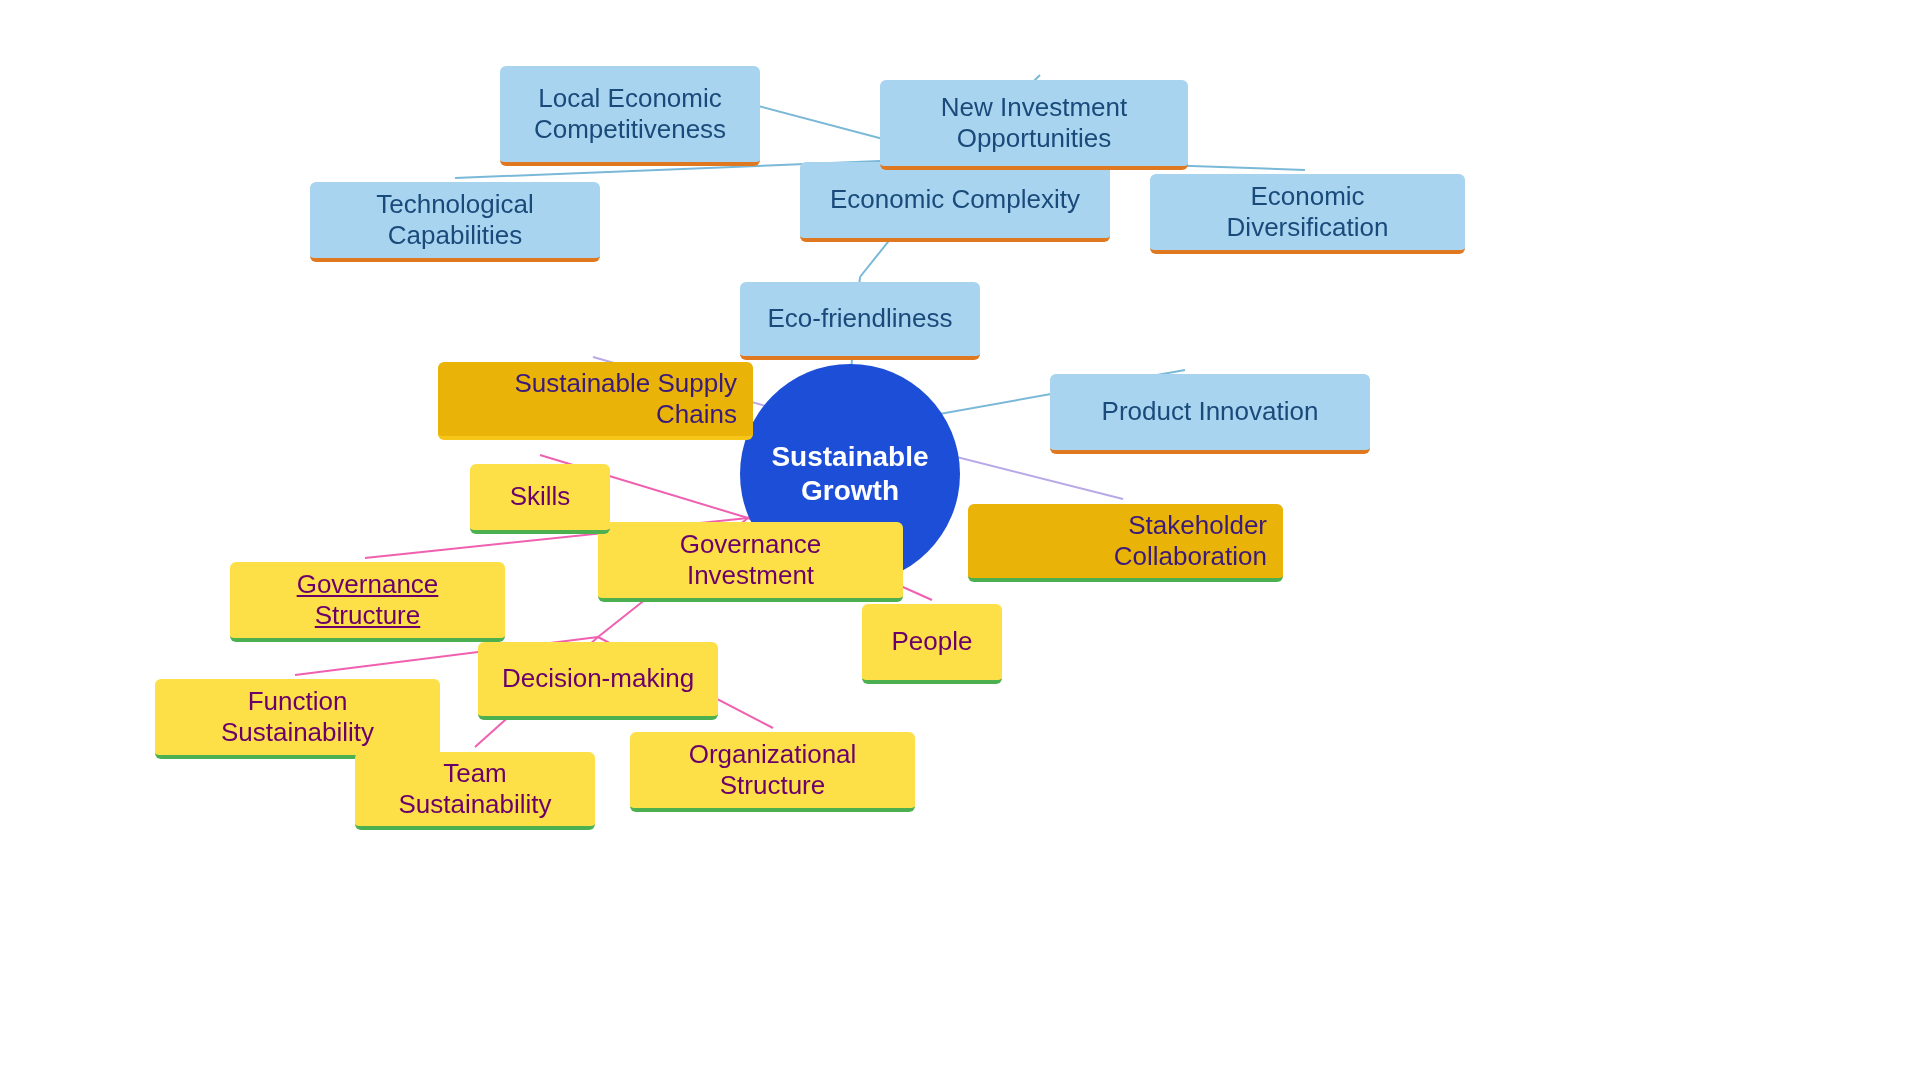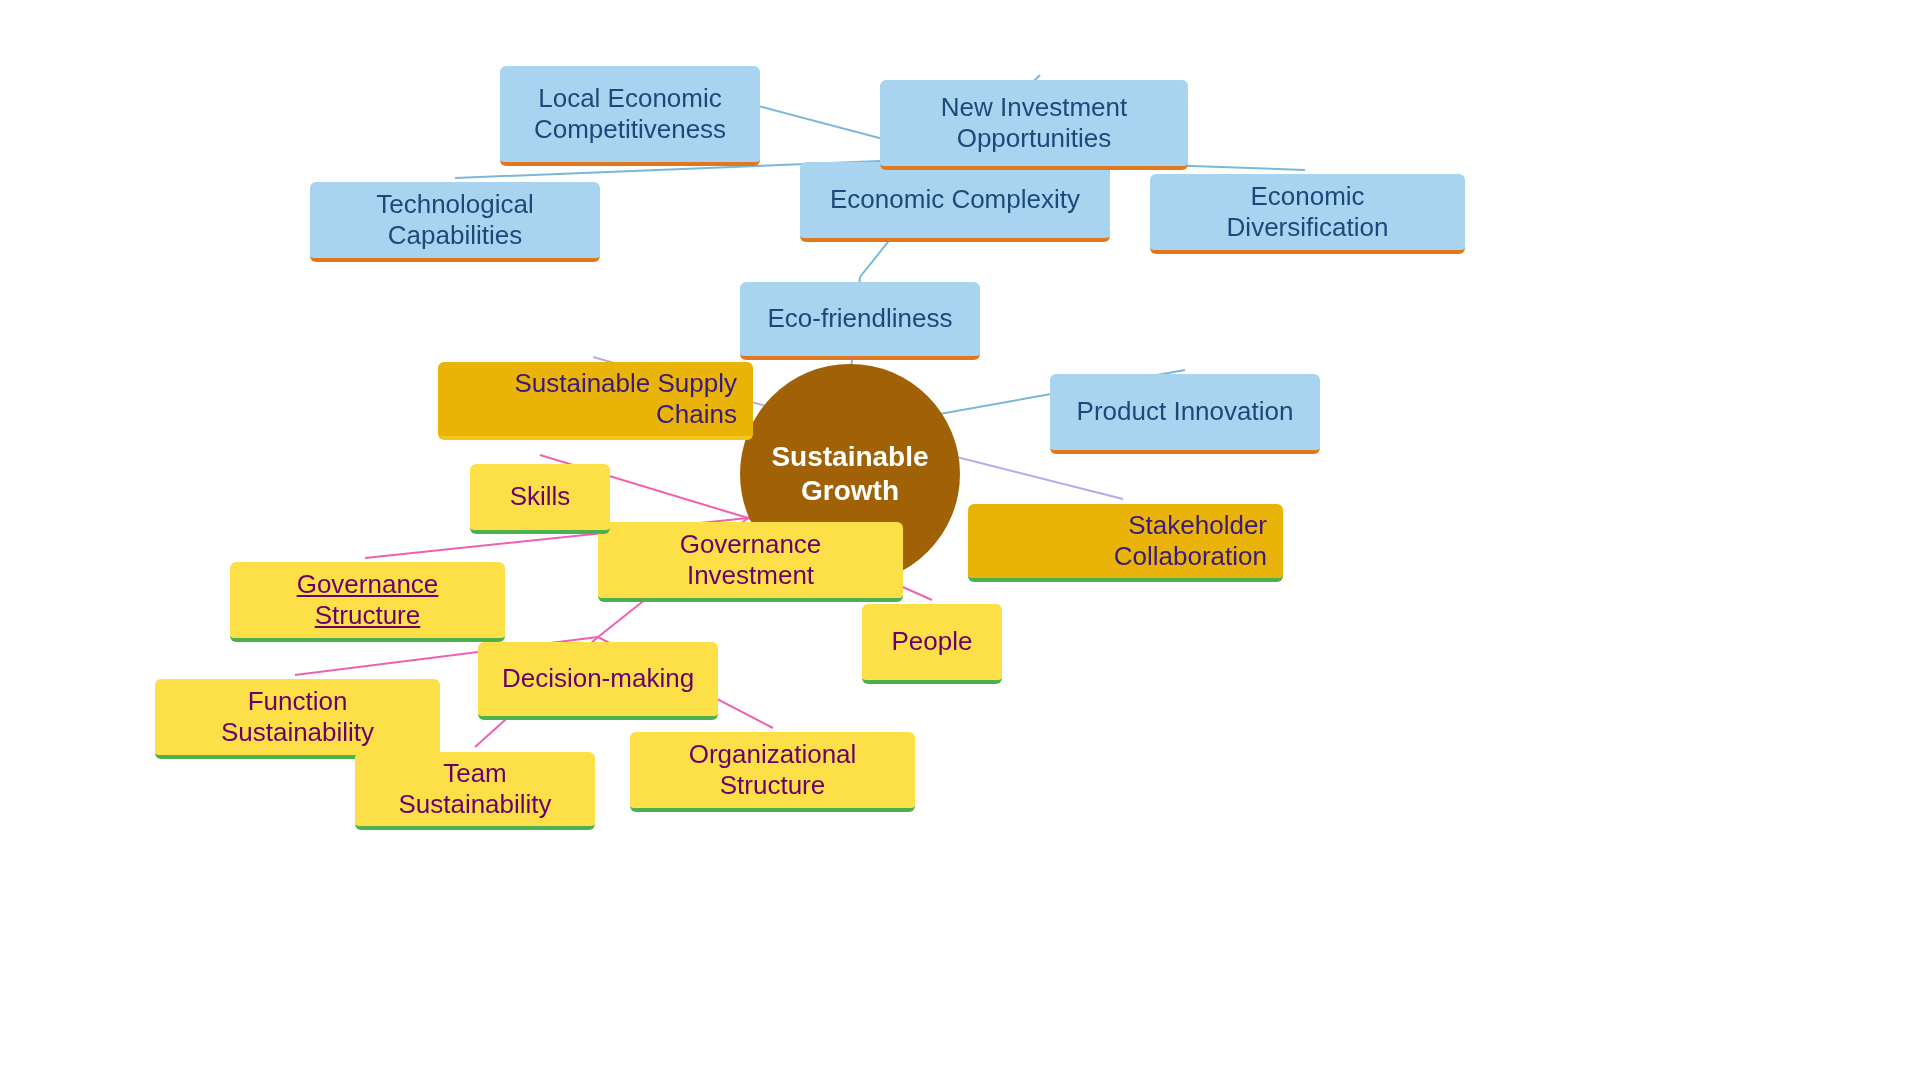--- a/index.html
+++ b/index.html
@@ -41,21 +41,21 @@
       color: #6b006b;
       border-bottom: 4px solid #4caf50;
     }
     .node-purple {
       background: #eab308;
       color: #3a1a7a;
       border-bottom: 4px solid #4caf50;
       text-align: right;
     }
     .node-center {
-      background: #a16207;
+      background: #1d4ed8;
       color: #ffffff;
       border-radius: 50%;
       width: 220px;
       height: 220px;
       display: flex;
       align-items: center;
       justify-content: center;
       font-size: 28px;
       font-weight: 600;
       text-align: center;
@@ -127,21 +127,21 @@
 </div>
 
 <div class="node node-blue" style="left: 740px; top: 238px; width: 240px; height: 78px;">
   <span>Eco-friendliness</span>
 </div>
 
 <div class="node node-purple" style="left: 438px; top: 318px; width: 315px; height: 78px; border-bottom-color: #f5c518;">
   <span>Sustainable Supply Chains</span>
 </div>
 
-<div class="node node-blue" style="left: 1050px; top: 330px; width: 270px; height: 80px;">
+<div class="node node-blue" style="left: 1050px; top: 330px; width: 320px; height: 80px;">
   <span>Product Innovation</span>
 </div>
 
 <div class="node node-purple" style="left: 968px; top: 460px; width: 315px; height: 78px; border-bottom-color: #4caf50;">
   <span>Stakeholder Collaboration</span>
 </div>
 
 <div class="node node-pink" style="left: 598px; top: 478px; width: 305px; height: 80px;">
   <span>Governance Investment</span>
 </div>

